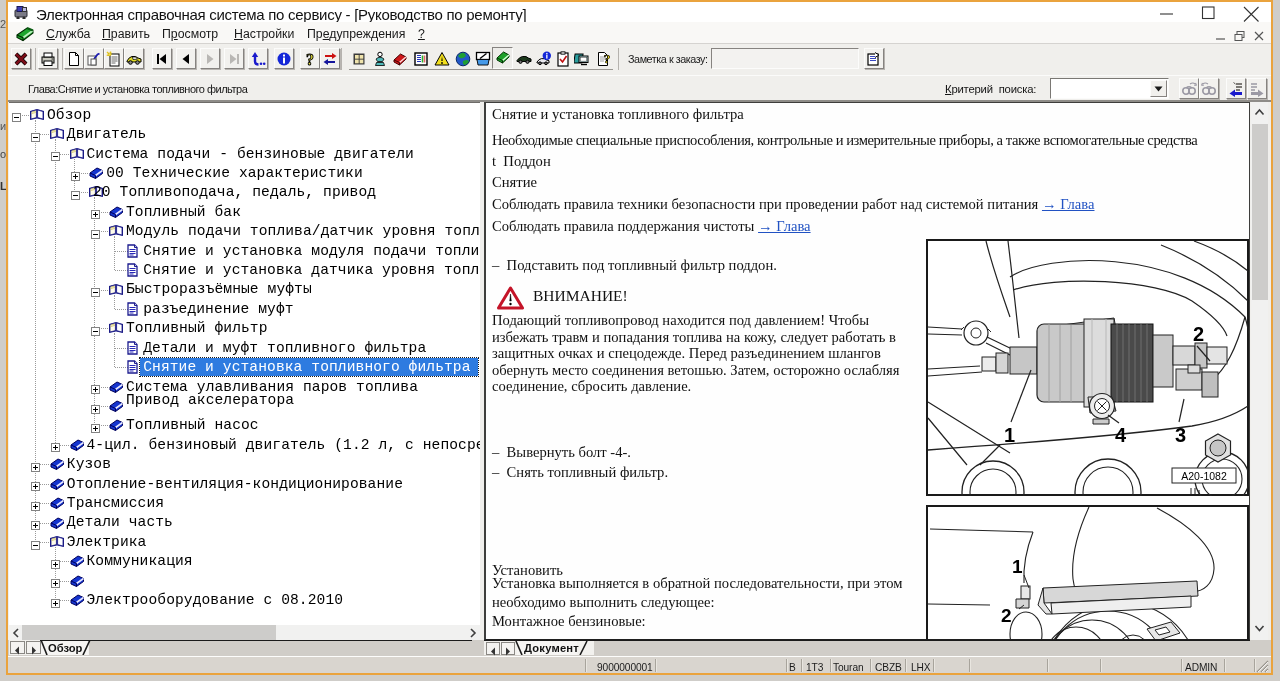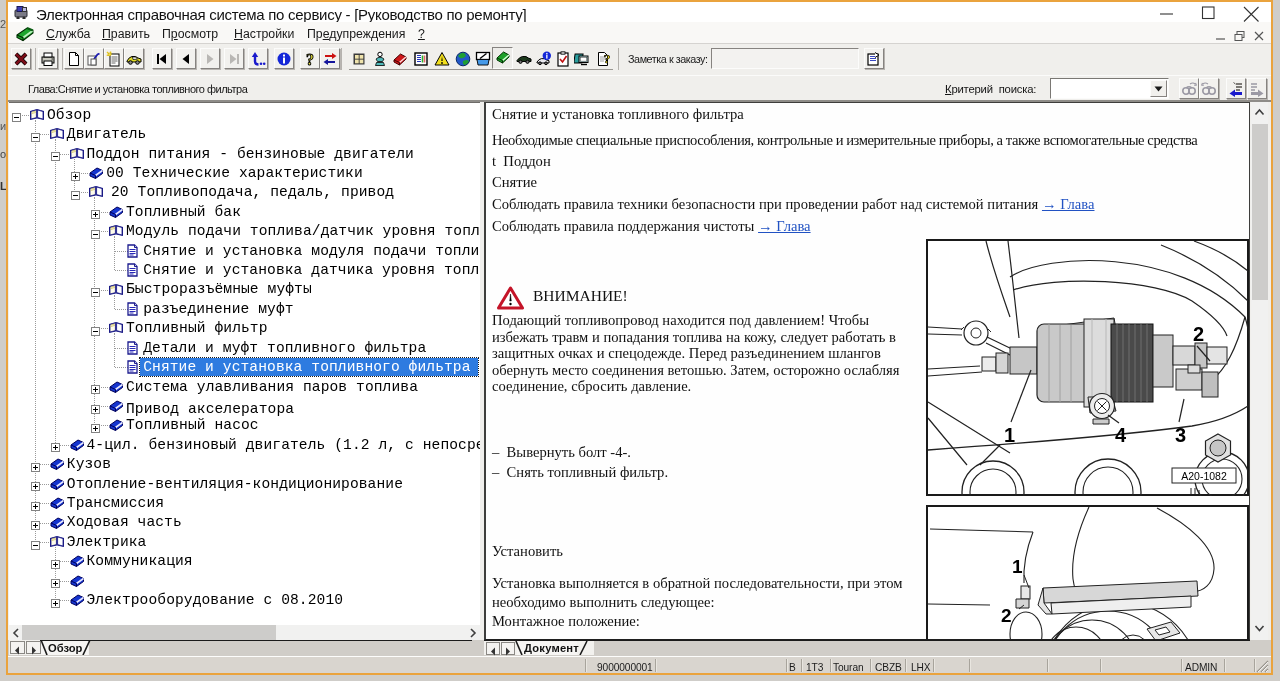--- a/index.html
+++ b/index.html
@@ -369,21 +369,21 @@
 <div class="ab" style="left:42.0px;top:46.1px"><svg style="" width="9" height="9" viewBox="0 0 9 9">
           <rect x="0.5" y="0.5" width="8" height="8" fill="#fff" stroke="#828282"></rect>
           <path d="M2 4.5 h5" stroke="#000" stroke-width="1"></path>
         </svg></div>
 <div class="ab" style="left:59.5px;top:42.6px"><svg style="" width="16" height="16" viewBox="0 0 16 16">
           <path d="M1 4 L8 2 L15 4 L15 13 L8 11.4 L1 13 Z" fill="#1b1b86"></path>
           <path d="M2 4.6 L7.4 3 L7.4 10.6 L2 12 Z" fill="#fffdea" stroke="#1b1b86" stroke-width="0.8"></path>
           <path d="M8.6 3 L14 4.6 L14 12 L8.6 10.6 Z" fill="#ffffff" stroke="#1b1b86" stroke-width="0.8"></path>
           <path d="M2.6 5.2 L6.8 4 M2.6 6.6 L6.8 5.4" stroke="#c9b94a" stroke-width="0.7" fill="none"></path>
         </svg></div>
-<div class="trow" style="left:77.5px;top:41.5px;height:18px;line-height:18px">Поддон питания - бензиновые двигатели</div>
+<div class="trow" style="left:77.5px;top:41.5px;height:18px;line-height:18px">Система подачи - бензиновые двигатели</div>
 <div class="stub" style="left:66.2px;top:70.0px;width:13px"></div>
 <div class="ab" style="left:61.8px;top:65.5px"><svg style="" width="9" height="9" viewBox="0 0 9 9">
           <rect x="0.5" y="0.5" width="8" height="8" fill="#fff" stroke="#828282"></rect>
           <path d="M2 4.5 h5" stroke="#000" stroke-width="1"></path>
           <path d="M4.5 2 v5" stroke="#000" stroke-width="1"></path>
         </svg></div>
 <div class="ab" style="left:79.2px;top:62.0px"><svg style="" width="16" height="16" viewBox="0 0 16 16">
           <path d="M2 8 L9 3 L14.5 5.5 L14.5 8.5 L7.5 13.5 L2 11 Z" fill="#1535cf" stroke="#00005a" stroke-width="1"></path>
           <path d="M7.5 10.5 L14.5 5.5" stroke="#e6e6ff" stroke-width="1.6"></path>
           <path d="M2 8 L7.5 10.5 L7.5 13.5" fill="none" stroke="#00005a" stroke-width="1"></path>
@@ -393,21 +393,21 @@
 <div class="ab" style="left:61.8px;top:84.9px"><svg style="" width="9" height="9" viewBox="0 0 9 9">
           <rect x="0.5" y="0.5" width="8" height="8" fill="#fff" stroke="#828282"></rect>
           <path d="M2 4.5 h5" stroke="#000" stroke-width="1"></path>
         </svg></div>
 <div class="ab" style="left:79.2px;top:81.4px"><svg style="" width="16" height="16" viewBox="0 0 16 16">
           <path d="M1 4 L8 2 L15 4 L15 13 L8 11.4 L1 13 Z" fill="#1b1b86"></path>
           <path d="M2 4.6 L7.4 3 L7.4 10.6 L2 12 Z" fill="#fffdea" stroke="#1b1b86" stroke-width="0.8"></path>
           <path d="M8.6 3 L14 4.6 L14 12 L8.6 10.6 Z" fill="#ffffff" stroke="#1b1b86" stroke-width="0.8"></path>
           <path d="M2.6 5.2 L6.8 4 M2.6 6.6 L6.8 5.4" stroke="#c9b94a" stroke-width="0.7" fill="none"></path>
         </svg></div>
-<div class="trow" style="left:102px;top:80.3px;height:18px;line-height:18px">20 Топливоподача, педаль, привод</div>
+<div class="trow" style="left:84px;top:80.3px;height:18px;line-height:18px">20 Топливоподача, педаль, привод</div>
 <div class="stub" style="left:86.0px;top:108.8px;width:13px"></div>
 <div class="ab" style="left:81.5px;top:104.3px"><svg style="" width="9" height="9" viewBox="0 0 9 9">
           <rect x="0.5" y="0.5" width="8" height="8" fill="#fff" stroke="#828282"></rect>
           <path d="M2 4.5 h5" stroke="#000" stroke-width="1"></path>
           <path d="M4.5 2 v5" stroke="#000" stroke-width="1"></path>
         </svg></div>
 <div class="ab" style="left:99.0px;top:100.8px"><svg style="" width="16" height="16" viewBox="0 0 16 16">
           <path d="M2 8 L9 3 L14.5 5.5 L14.5 8.5 L7.5 13.5 L2 11 Z" fill="#1535cf" stroke="#00005a" stroke-width="1"></path>
           <path d="M7.5 10.5 L14.5 5.5" stroke="#e6e6ff" stroke-width="1.6"></path>
           <path d="M2 8 L7.5 10.5 L7.5 13.5" fill="none" stroke="#00005a" stroke-width="1"></path>
@@ -500,21 +500,21 @@
 <div class="ab" style="left:81.5px;top:298.5px"><svg style="" width="9" height="9" viewBox="0 0 9 9">
           <rect x="0.5" y="0.5" width="8" height="8" fill="#fff" stroke="#828282"></rect>
           <path d="M2 4.5 h5" stroke="#000" stroke-width="1"></path>
           <path d="M4.5 2 v5" stroke="#000" stroke-width="1"></path>
         </svg></div>
 <div class="ab" style="left:99.0px;top:295.0px"><svg style="" width="16" height="16" viewBox="0 0 16 16">
           <path d="M2 8 L9 3 L14.5 5.5 L14.5 8.5 L7.5 13.5 L2 11 Z" fill="#1535cf" stroke="#00005a" stroke-width="1"></path>
           <path d="M7.5 10.5 L14.5 5.5" stroke="#e6e6ff" stroke-width="1.6"></path>
           <path d="M2 8 L7.5 10.5 L7.5 13.5" fill="none" stroke="#00005a" stroke-width="1"></path>
         </svg></div>
-<div class="trow" style="left:117.0px;top:297px;height:18px;line-height:18px">Привод акселератора</div>
+<div class="trow" style="left:117.0px;top:288px;height:18px;line-height:18px">Привод акселератора</div>
 <div class="stub" style="left:86.0px;top:322.4px;width:13px"></div>
 <div class="ab" style="left:81.5px;top:317.9px"><svg style="" width="9" height="9" viewBox="0 0 9 9">
           <rect x="0.5" y="0.5" width="8" height="8" fill="#fff" stroke="#828282"></rect>
           <path d="M2 4.5 h5" stroke="#000" stroke-width="1"></path>
           <path d="M4.5 2 v5" stroke="#000" stroke-width="1"></path>
         </svg></div>
 <div class="ab" style="left:99.0px;top:314.4px"><svg style="" width="16" height="16" viewBox="0 0 16 16">
           <path d="M2 8 L9 3 L14.5 5.5 L14.5 8.5 L7.5 13.5 L2 11 Z" fill="#1535cf" stroke="#00005a" stroke-width="1"></path>
           <path d="M7.5 10.5 L14.5 5.5" stroke="#e6e6ff" stroke-width="1.6"></path>
           <path d="M2 8 L7.5 10.5 L7.5 13.5" fill="none" stroke="#00005a" stroke-width="1"></path>
@@ -572,21 +572,21 @@
 <div class="ab" style="left:22.2px;top:415.0px"><svg style="" width="9" height="9" viewBox="0 0 9 9">
           <rect x="0.5" y="0.5" width="8" height="8" fill="#fff" stroke="#828282"></rect>
           <path d="M2 4.5 h5" stroke="#000" stroke-width="1"></path>
           <path d="M4.5 2 v5" stroke="#000" stroke-width="1"></path>
         </svg></div>
 <div class="ab" style="left:39.8px;top:411.5px"><svg style="" width="16" height="16" viewBox="0 0 16 16">
           <path d="M2 8 L9 3 L14.5 5.5 L14.5 8.5 L7.5 13.5 L2 11 Z" fill="#1535cf" stroke="#00005a" stroke-width="1"></path>
           <path d="M7.5 10.5 L14.5 5.5" stroke="#e6e6ff" stroke-width="1.6"></path>
           <path d="M2 8 L7.5 10.5 L7.5 13.5" fill="none" stroke="#00005a" stroke-width="1"></path>
         </svg></div>
-<div class="trow" style="left:57.8px;top:410.4px;height:18px;line-height:18px">Ходовая часть</div>
+<div class="trow" style="left:57.8px;top:410.4px;height:18px;line-height:18px">Детали часть</div>
 <div class="stub" style="left:26.8px;top:439.0px;width:13px"></div>
 <div class="ab" style="left:22.2px;top:434.5px"><svg style="" width="9" height="9" viewBox="0 0 9 9">
           <rect x="0.5" y="0.5" width="8" height="8" fill="#fff" stroke="#828282"></rect>
           <path d="M2 4.5 h5" stroke="#000" stroke-width="1"></path>
         </svg></div>
 <div class="ab" style="left:39.8px;top:431.0px"><svg style="" width="16" height="16" viewBox="0 0 16 16">
           <path d="M1 4 L8 2 L15 4 L15 13 L8 11.4 L1 13 Z" fill="#1b1b86"></path>
           <path d="M2 4.6 L7.4 3 L7.4 10.6 L2 12 Z" fill="#fffdea" stroke="#1b1b86" stroke-width="0.8"></path>
           <path d="M8.6 3 L14 4.6 L14 12 L8.6 10.6 Z" fill="#ffffff" stroke="#1b1b86" stroke-width="0.8"></path>
           <path d="M2.6 5.2 L6.8 4 M2.6 6.6 L6.8 5.4" stroke="#c9b94a" stroke-width="0.7" fill="none"></path>
@@ -637,32 +637,33 @@
         </svg>
       </div>
 </div>
 <div id="doc">
 <div class="dline" style="left:6px;top:3.3px;">Снятие и установка топливного фильтра</div>
 <div class="dline" style="left:6px;top:29.3px;letter-spacing:-0.45px">Необходимые специальные приспособления, контрольные и измерительные приборы, а также вспомогательные средства</div>
 <div class="dline" style="left:6px;top:50.3px;">t&nbsp;&nbsp;Поддон</div>
 <div class="dline" style="left:6px;top:71.3px;">Снятие</div>
 <div class="dline" style="left:6px;top:93.3px;">Соблюдать правила техники безопасности при проведении работ над системой питания <a class="gl">→ Глава</a></div>
 <div class="dline" style="left:6px;top:115.3px;">Соблюдать правила поддержания чистоты <a class="gl">→ Глава</a></div>
+<div class="dline" style="left:6px;top:154.3px;">–&nbsp;&nbsp;Подставить под топливный фильтр поддон.</div>
 <div class="ab" style="left:11px;top:183px"><svg style="" width="27" height="24" viewBox="0 0 27 24">
           <path d="M13.5 2 L25.5 22 H1.5 Z" fill="#fff" stroke="#c41428" stroke-width="3" stroke-linejoin="round"></path>
           <path d="M13.5 8 l0.8 7 h-1.6 Z" fill="#000" stroke="#000" stroke-width="0.5"></path>
           <circle cx="13.5" cy="18" r="1.2" fill="#000"></circle>
         </svg></div>
 <div class="dline" style="left:47px;top:184.3px;font-size:15.5px">ВНИМАНИЕ!</div>
 <div class="dline" style="left:6px;top:209.3px;line-height:16.4px;white-space:normal;width:440px">Подающий топливопровод находится под давлением! Чтобы<br>избежать травм и попадания топлива на кожу, следует работать в<br>защитных очках и спецодежде. Перед разъединением шлангов<br>обернуть место соединения ветошью. Затем, осторожно ослабляя<br>соединение, сбросить давление.</div>
 <div class="dline" style="left:6px;top:341.3px;">–&nbsp;&nbsp;Вывернуть болт -4-.</div>
 <div class="dline" style="left:6px;top:361.3px;">–&nbsp;&nbsp;Снять топливный фильтр.</div>
-<div class="dline" style="left:6px;top:440px;font-family:Liberation Serif, serif;">Установить</div>
+<div class="dline" style="left:6px;top:459px;font-family:Liberation Serif, serif;">Установить</div>
 <div class="dline" style="left:6px;top:471.3px;line-height:18.4px">Установка выполняется в обратной последовательности, при этом<br>необходимо выполнить следующее:</div>
-<div class="dline" style="left:6px;top:510.3px;">Монтажное положение:</div>
+<div class="dline" style="left:6px;top:510.3px;">Монтажное бензиновые:</div>
 <div class="ab" style="left:440px;top:136px"><svg style="" width="323" height="257" viewBox="0 0 323 257">
           <rect x="1" y="1" width="321" height="255" fill="#fff" stroke="#1a1a1a" stroke-width="2"></rect>
           <path d="M60 2 C67 30 76 55 84 78" fill="none" stroke="#222" stroke-width="1.2"></path>
           <path d="M82 2 C86 35 90 70 93 99" fill="none" stroke="#222" stroke-width="1.2"></path>
           <path d="M84 38 C120 14 250 8 319 78 C321 84 322 90 323 95" fill="none" stroke="#222" stroke-width="1.2"></path>
           <path d="M87 51 C130 36 230 40 266 62 C285 75 298 88 301 97" fill="none" stroke="#222" stroke-width="1.2"></path>
           <path d="M235 6 C270 20 300 40 322 62" fill="none" stroke="#222" stroke-width="1.2"></path>
           <path d="M268 2 C290 10 310 22 322 32" fill="none" stroke="#222" stroke-width="1.2"></path>
           <path d="M319 78 C310 110 300 130 285 142" fill="none" stroke="#222" stroke-width="1.2"></path>
           <path d="M2 88 L36 90 M2 95 L36 96" fill="none" stroke="#222" stroke-width="1.2"></path>

